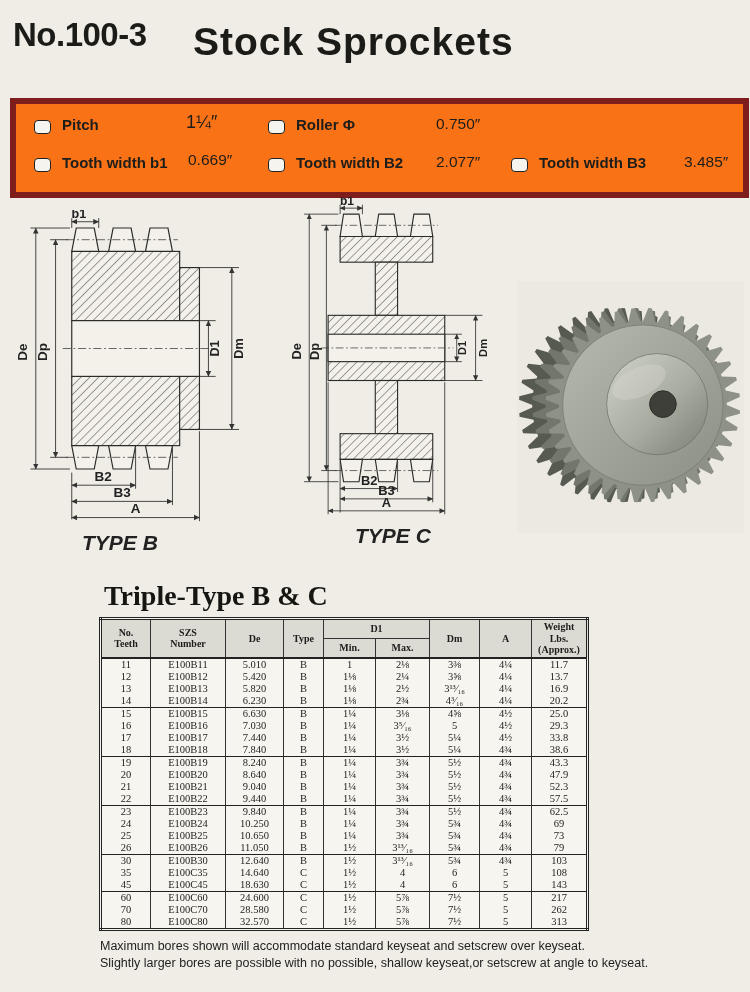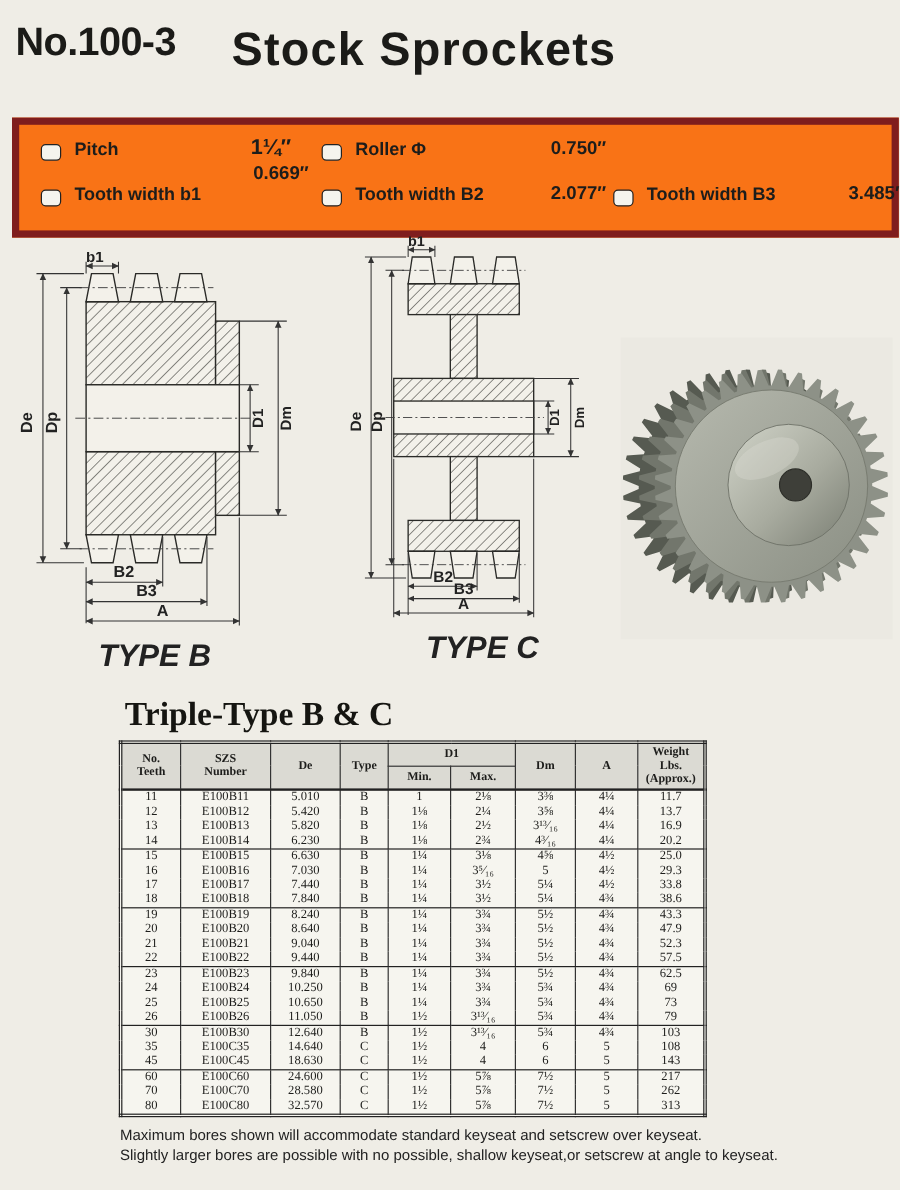--- a/index.html
+++ b/index.html
@@ -11,23 +11,23 @@
     position:relative;
     overflow:hidden;
   }
   #page{position:absolute;inset:0;}
   .doc-no{position:absolute;left:13px;top:16px;font-size:33px;font-weight:bold;letter-spacing:-0.5px;color:#1b1b18;}
   .doc-title{position:absolute;left:193px;top:20px;font-size:39px;font-weight:bold;letter-spacing:1px;color:#1b1b18;}
   .spec-box{position:absolute;left:10px;top:98px;width:727px;height:88px;border:6px solid #7f1d1d;background:#f97316;}
   .spec-item{position:absolute;display:flex;align-items:center;}
   .cbox{display:inline-block;width:15px;height:12px;border:1.7px solid #222;border-radius:4px;background:#f5f4ee;}
   .spec-label{font-size:15px;font-weight:bold;}
-  .spec-value{font-size:15.5px;font-weight:bold;margin-left:23px;}
+  .spec-value{font-size:15.5px;font-weight:normal;}
   .big-frac{font-size:18px;}
-  .type-label{position:absolute;font-size:26px;font-weight:bold;font-style:italic;color:#222;}
+  .type-label{position:absolute;font-size:21px;font-weight:bold;font-style:italic;color:#222;}
   .tbl-title{position:absolute;left:104px;top:580px;font-family:"Liberation Serif",serif;font-size:28px;font-weight:bold;color:#151511;}
   table.data{
     position:absolute;left:99px;top:617px;
     border-collapse:collapse;border:3px double #222;background:#f6f5ef;
     table-layout:fixed;
   }
   table.data th{
     border:1px solid #333;background:#dbdad3;
     font-family:"Liberation Serif",serif;font-size:10px;font-weight:bold;
     padding:1px 2px;text-align:center;white-space:pre-line;line-height:1.15;
@@ -69,21 +69,21 @@
     </div>
     <div class="spec-item" style="left:420px;top:11px;">
       <span class="spec-value">0.750″</span>
     </div>
     <div class="spec-item" style="left:18px;top:54px;">
       <span class="cbox"></span>
     </div>
     <div class="spec-item" style="left:46px;top:50px;">
       <span class="spec-label">Tooth width b1</span>
     </div>
-    <div class="spec-item" style="left:172px;top:32px;">
+    <div class="spec-item" style="left:172px;top:47px;">
       <span class="spec-value">0.669″</span>
     </div>
     <div class="spec-item" style="left:252px;top:54px;">
       <span class="cbox"></span>
     </div>
     <div class="spec-item" style="left:280px;top:50px;">
       <span class="spec-label">Tooth width B2</span>
     </div>
     <div class="spec-item" style="left:420px;top:49px;">
       <span class="spec-value">2.077″</span>

